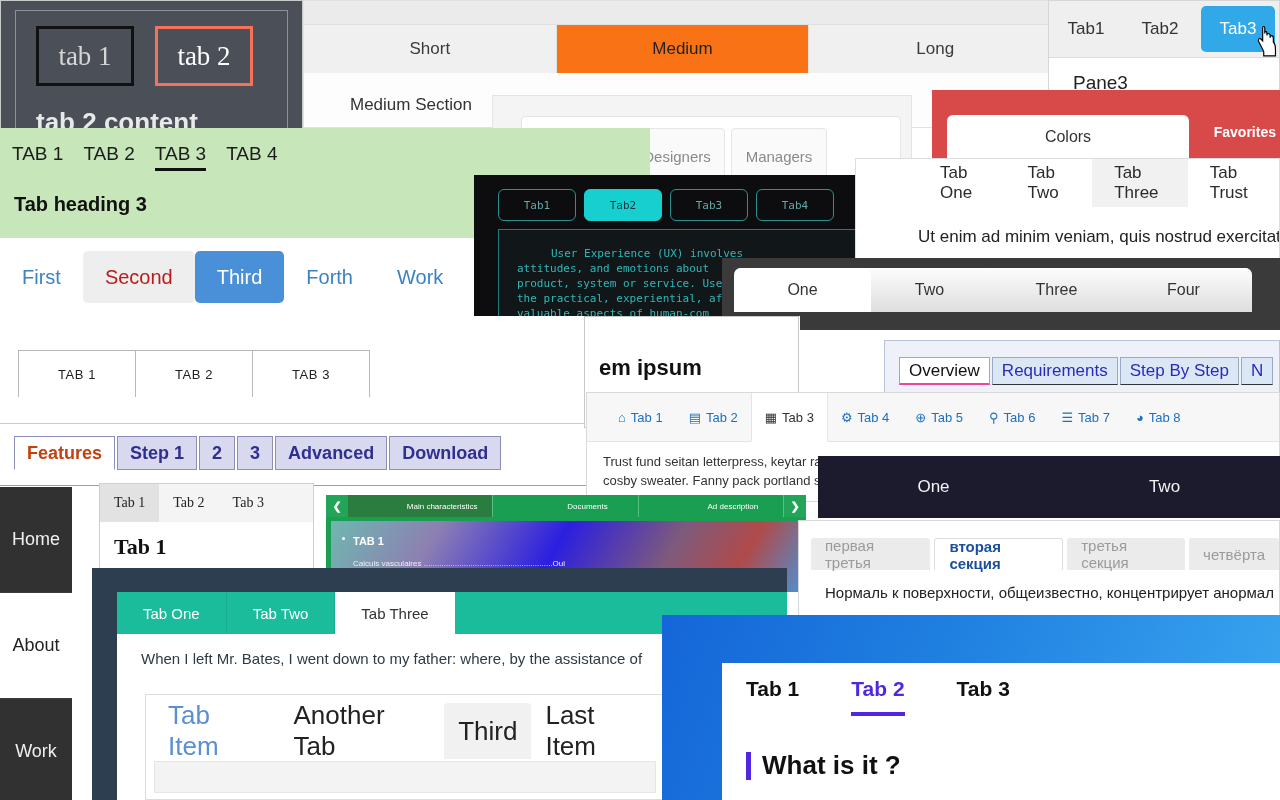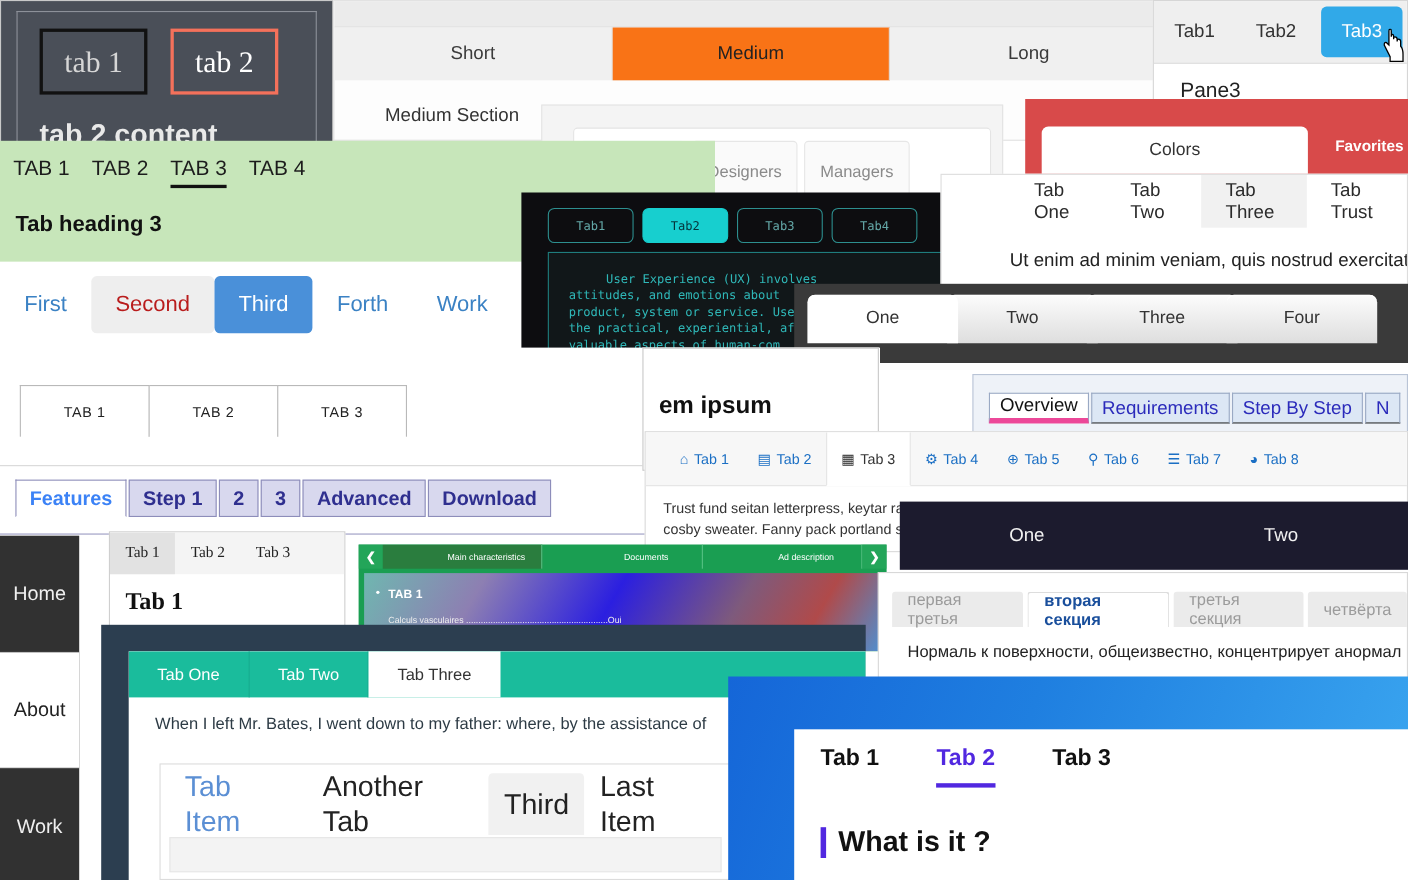--- a/index.html
+++ b/index.html
@@ -107,33 +107,33 @@
     border-bottom:none;display:flex;align-items:center;justify-content:center;font-size:13px;color:#222;
     letter-spacing:.6px;margin-right:-1px;background:#fff;}
   #w-tabout .t.active{border-radius:0;position:relative;z-index:3;}
 
   
   #w-feat{left:0;top:424px;width:590px;height:62px;background:#fff;border-bottom:1px solid #9a9ac2;}
   #w-feat .tabs{display:flex;padding:12px 0 0 14px;align-items:flex-end;}
   #w-feat .t{height:34px;box-sizing:border-box;padding:0 12px;display:flex;align-items:center;
     border:1px solid #8d8dba;background:#d8d8ee;color:#2f2f8f;font-size:18px;font-weight:bold;
     margin-right:2px;font-family:"Liberation Sans",sans-serif;}
-  #w-feat .t.active{background:#fff;border-bottom-color:#fff;color:#3b82f6;}
+  #w-feat .t.active{background:#fff;border-bottom-color:#fff;color:#c2410c;}
 
   
   #w-lorem{left:584px;top:316px;width:215px;height:112px;background:#fff;border:1px solid #c8c8c8;}
   #w-lorem .txt{padding:38px 0 0 14px;font-size:22px;font-weight:bold;color:#111;white-space:nowrap;}
 
   
   #w-ovr{left:884px;top:340px;width:396px;height:60px;background:#eef2f8;border:1px solid #b9c4d6;}
   #w-ovr .tabs{display:flex;padding:16px 0 0 14px;}
   #w-ovr .t{height:28px;box-sizing:border-box;padding:0 9px;display:flex;align-items:center;
     font-size:17px;color:#2b2bbb;background:#dce7f5;border:1px solid #9aa9c4;border-bottom:1px solid #333;
     margin-right:2px;}
-  #w-ovr .t.active{background:#fff;color:#111;border-bottom:5px solid #ec4899;}
+  #w-ovr .t.active{background:#fff;color:#111;border-bottom:2px solid #ec4899;}
 
   
   #w-icons{left:586px;top:392px;width:694px;height:110px;background:#fff;border:1px solid #d9d9d9;}
   #w-icons .bar{height:48px;background:#f7f7f7;border-bottom:1px solid #e4e4e4;display:flex;align-items:center;padding-left:18px;}
   #w-icons .t{display:flex;align-items:center;gap:5px;font-size:13px;color:#1b6fc4;height:48px;padding:0 13px;}
   #w-icons .t.active{background:#fff;color:#333;border-left:1px solid #e4e4e4;border-right:1px solid #e4e4e4;
     border-bottom:1px solid #fff;margin-bottom:-1px;}
   #w-icons .gl{font-size:13px;}
   #w-icons .body{padding:10px 0 0 16px;font-size:13px;line-height:19px;color:#333;}
 

